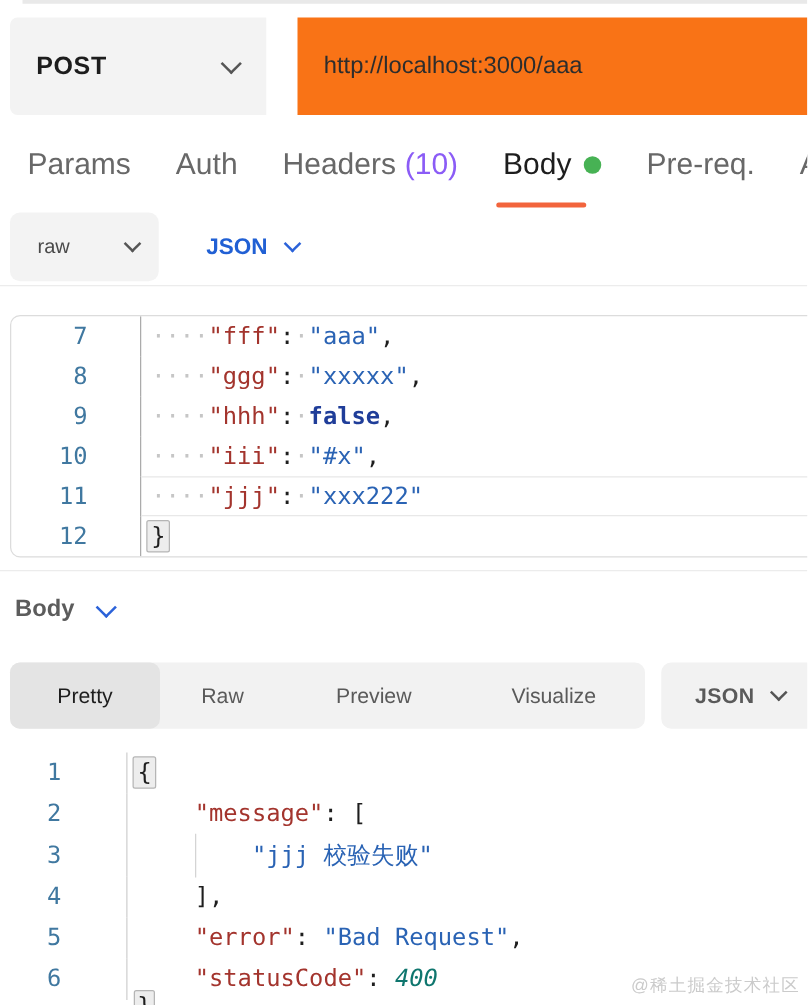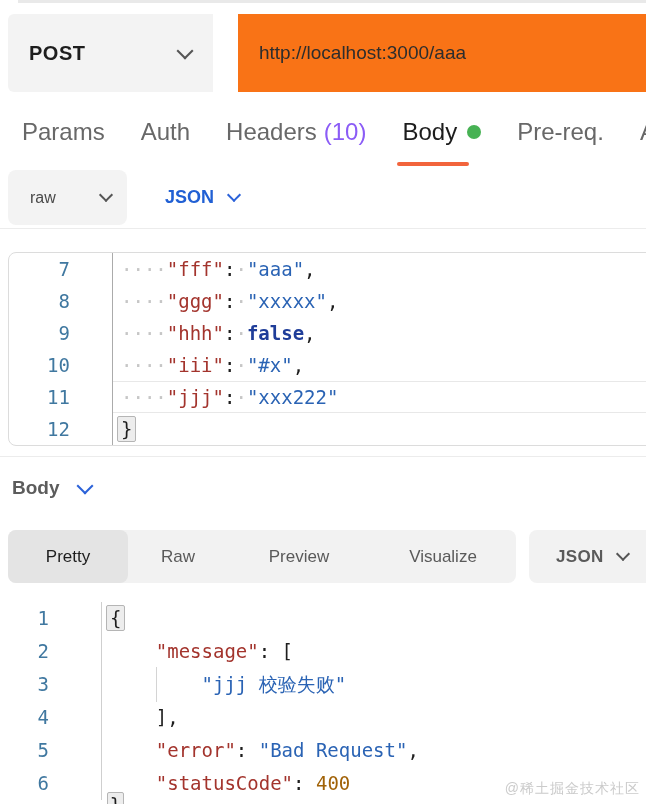--- a/index.html
+++ b/index.html
@@ -47,21 +47,21 @@
       border:1px solid #dcdcdc;border-radius:8px 0 0 8px;background:#fff;overflow:hidden;}
   .ed-row{display:flex;height:32px;line-height:32px;}
   .req-editor .gut{width:104px;box-sizing:border-box;text-align:right;padding-right:42px;
       border-right:1px solid #ababab;color:#4078a0;flex:none;}
   .req-editor .code{flex:1;padding-left:8px;white-space:pre;box-sizing:border-box;}
   .ed-row.activeline .code{border-top:1px solid #e8e8e8;border-bottom:1px solid #e8e8e8;line-height:30px;}
 
   .tok-key{color:#a3342d;}
   .tok-str{color:#2a63b4;}
   .tok-bool{color:#1f3d99;font-weight:700;margin-top:40px;}
-  .tok-num{color:#a16207;}
+  .tok-num{color:#0f766e;font-style:italic;}
   .tok-punct{color:#1e1e1e;}
   .ws{color:#c6c6c6;}
   .bbox{display:inline-block;background:#ededed;border:1px solid #b5b5b5;border-radius:2px;
         padding:0 3px;margin:0 -4px;line-height:24px;color:#1e1e1e;}
 
   
   .resp-head{position:absolute;top:468px;left:12px;height:40px;display:flex;align-items:center;gap:19px;}
   .resp-head .rh-label{font-size:19px;font-weight:700;color:#5c5c5c;}
 
   

